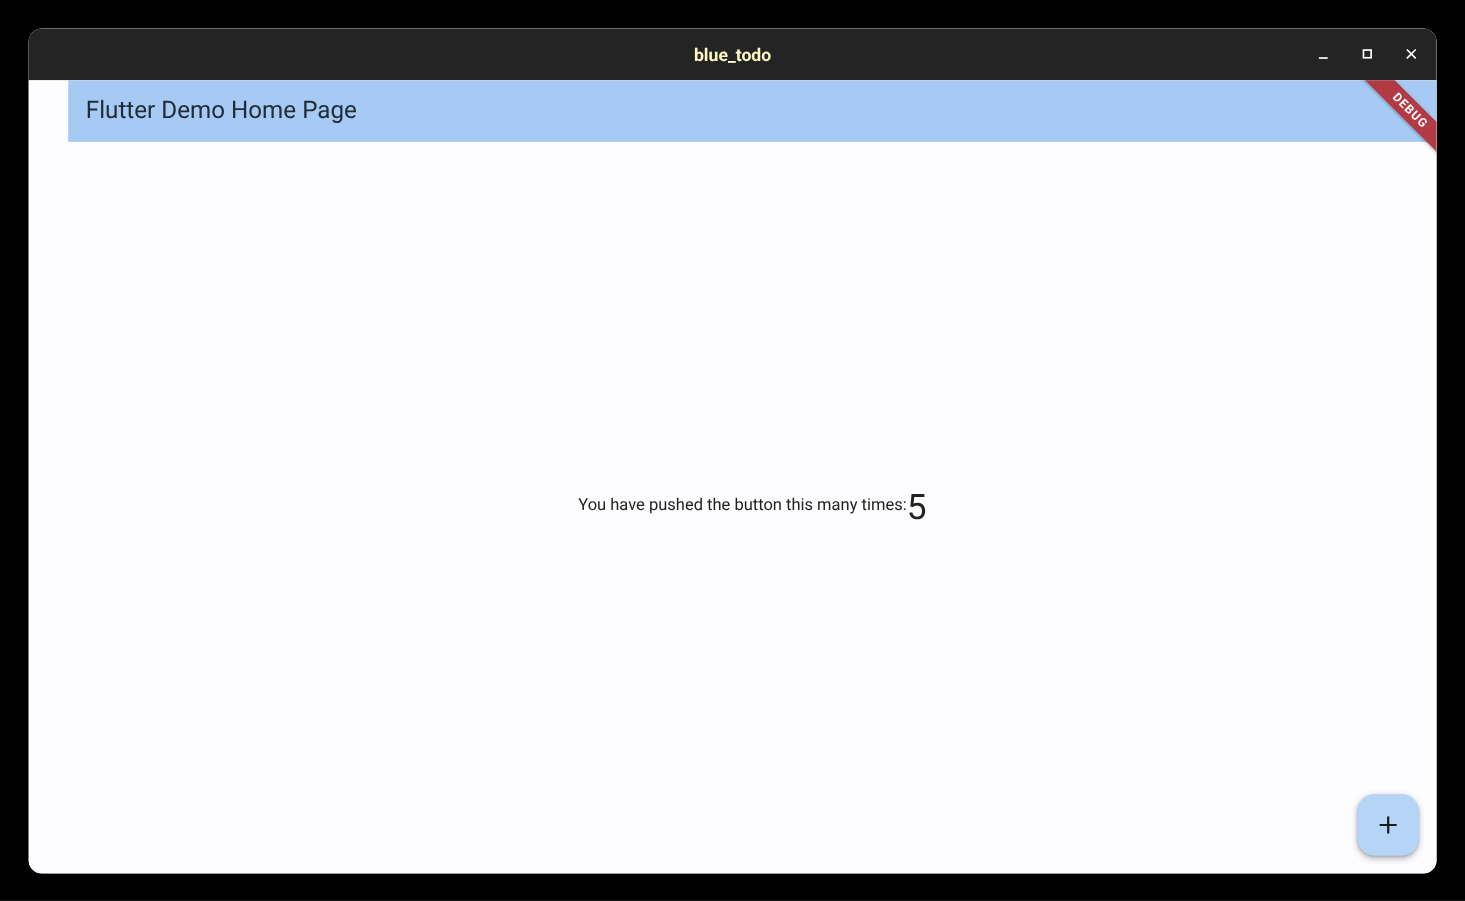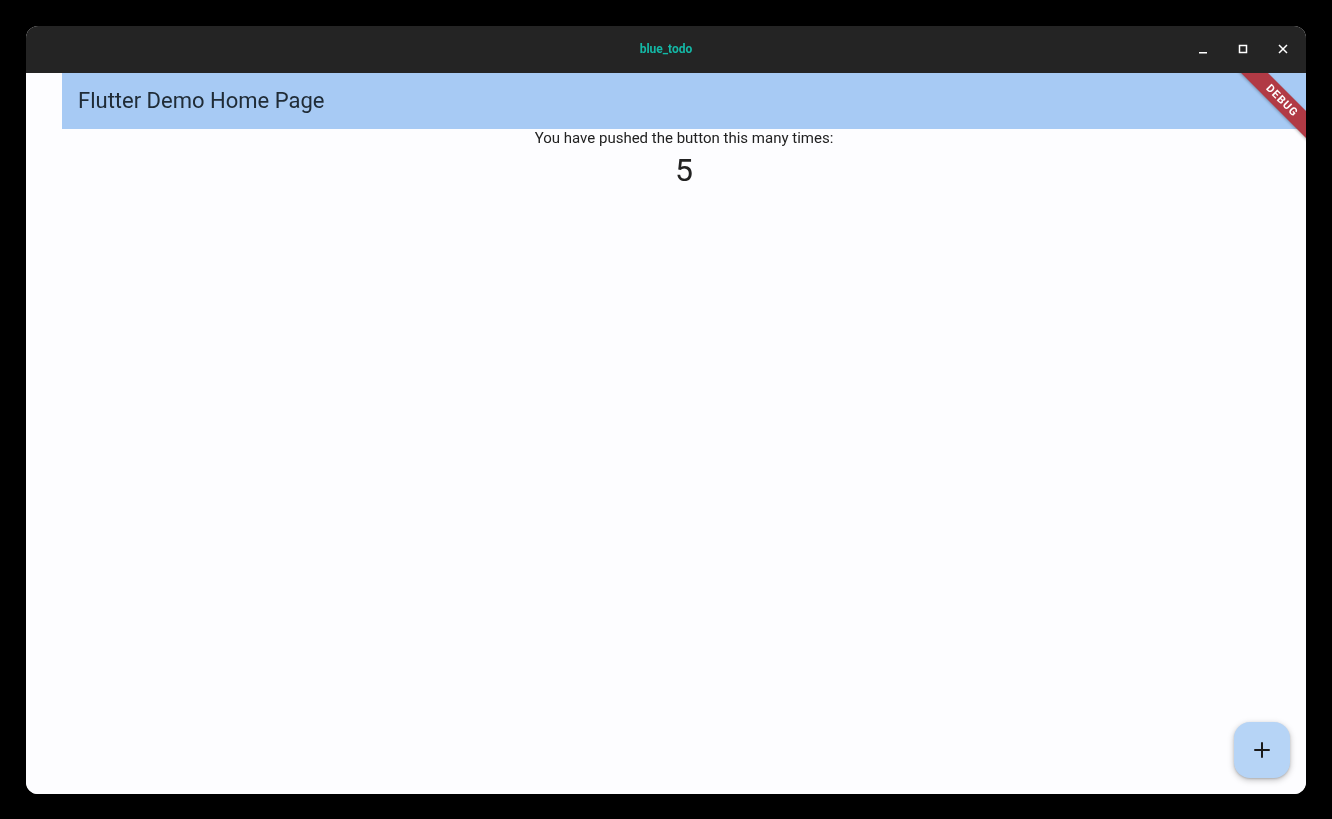--- a/index.html
+++ b/index.html
@@ -29,22 +29,22 @@
     }
     .titlebar {
       height: 47px;
       background: #242424;
       display: flex;
       align-items: center;
       justify-content: center;
       position: relative;
     }
     .titlebar-title {
-      color: #14b8a6;
-      font-size: 12px;
+      color: #fef9c3;
+      font-size: 16px;
       font-weight: 700;
     }
     .window-controls {
       position: absolute;
       right: 8px;
       top: 0;
       height: 100%;
       display: flex;
       align-items: center;
       gap: 10px;
@@ -76,22 +76,22 @@
       padding: 0 16px;
     }
     .appbar-title {
       color: #202c37;
       font-size: 22px;
       font-weight: 400;
     }
     .content-area {
       flex: 1;
       display: flex;
-      flex-direction: column;
       align-items: center;
+      justify-content: center;
     }
     .message {
       color: #222;
       font-size: 15px;
       margin-bottom: 4px;
     }
     .counter {
       color: #222;
       font-size: 32px;
       font-weight: 400;

